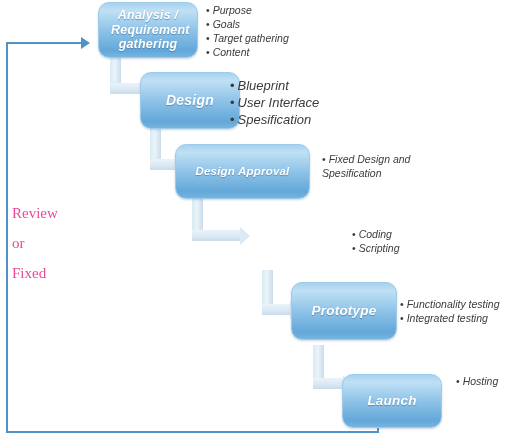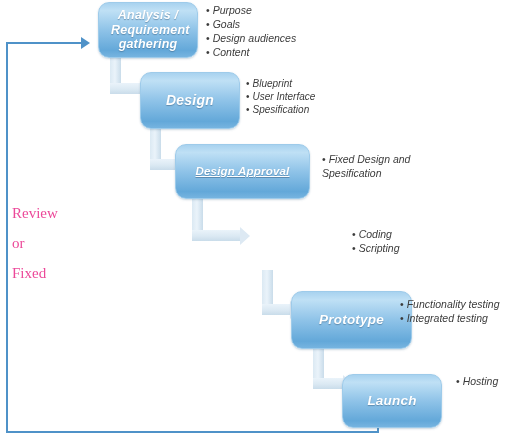--- a/index.html
+++ b/index.html
@@ -167,41 +167,41 @@
   <div class="node" style="left:98px; top:2px; width:100px; height:56px; font-size:12.5px; flex-direction:column;">
     <span>Analysis /</span>
     <span>Requirement</span>
     <span>gathering</span>
   </div>
 
   <div class="node" style="left:140px; top:72px; width:100px; height:57px; font-size:14px;">
     <span>Design</span>
   </div>
 
-  <div class="node" style="left:175px; top:144px; width:135px; height:55px; font-size:11.5px;text-decoration:underline;">
+  <div class="node" style="left:175px; top:144px; width:135px; height:55px; font-size:11.5px;">
     <span>Design Approval</span>
   </div>
 
 
-  <div class="node" style="left:291px; top:291px; width:121px; height:58px; font-size:13.5px;">
+  <div class="node" style="left:291px; top:282px; width:106px; height:58px; font-size:13.5px;">
     <span>Prototype</span>
   </div>
 
   <div class="node" style="left:342px; top:374px; width:100px; height:54px; font-size:13.5px;">
     <span>Launch</span>
   </div>
 
   <div class="bullets" style="left:206px; top:4px; font-size:10.5px;">
     <span class="bullet-line">Purpose</span>
     <span class="bullet-line">Goals</span>
-    <span class="bullet-line">Design audiences</span>
+    <span class="bullet-line">Target gathering</span>
     <span class="bullet-line">Content</span>
   </div>
 
-  <div class="bullets" style="left:246px; top:77px; font-size:10px;">
+  <div class="bullets" style="left:230px; top:77px; font-size:13px;">
     <span class="bullet-line">Blueprint</span>
     <span class="bullet-line">User Interface</span>
     <span class="bullet-line">Spesification</span>
   </div>
 
   <div class="bullets wrapped" style="left:322px; top:153px; font-size:10.5px;">
     <span class="bullet-line">Fixed Design and Spesification</span>
   </div>
 
   <div class="bullets" style="left:352px; top:228px; font-size:10.5px;">

